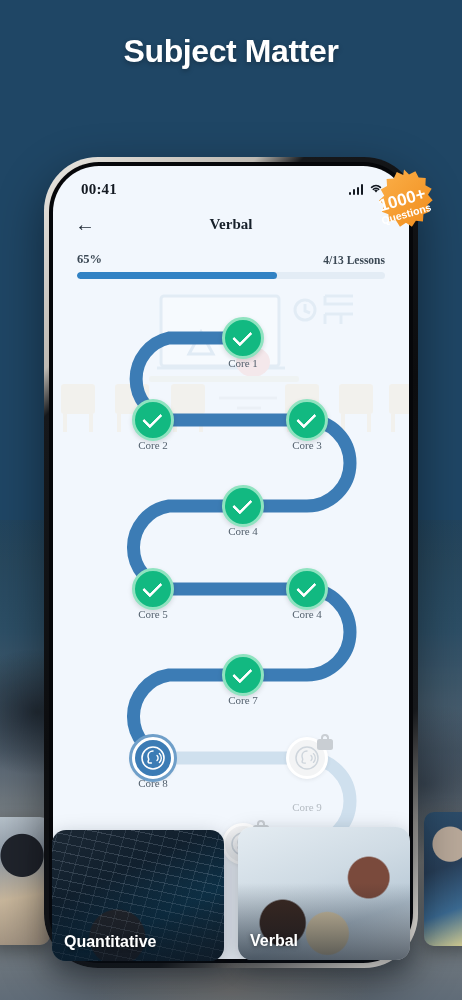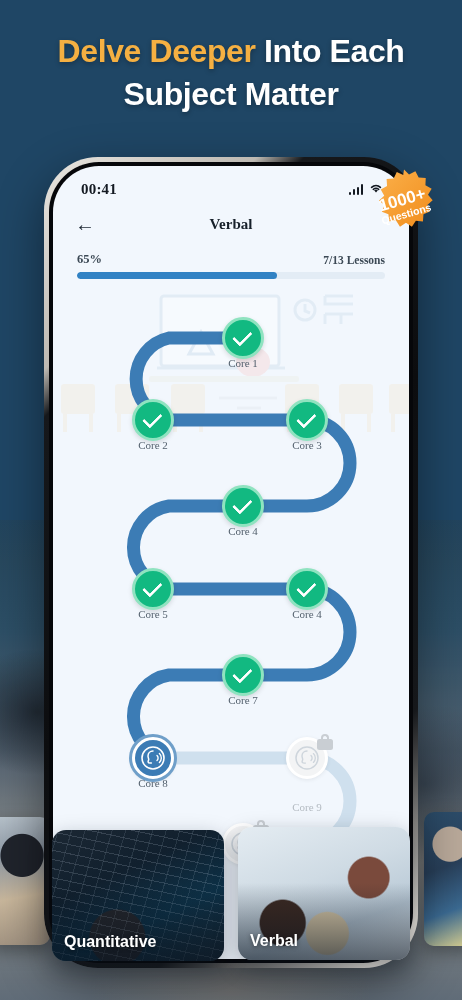--- a/index.html
+++ b/index.html
@@ -198,23 +198,20 @@
   #questions-badge .big{ font-size:17px; font-weight:bold; color:#fff; line-height:1; }
   #questions-badge .small{ font-size:10.5px; font-weight:bold; color:#fff; line-height:1.3; }
 </style>
 </head>
 <body>
 
 <div id="bg-photo"></div>
 <div id="bg-fade"></div>
 
 <div id="headline">
-  <div>
-    <span class="accent">Delve Deeper</span><span> Into Each</span>
-  </div>
   <div>Subject Matter</div>
 </div>
 
 <div class="side-card" id="side-card-left">
   <div class="ph"></div>
 </div>
 <div class="side-card" id="side-card-right">
   <div class="ph"></div>
 </div>
 
@@ -242,21 +239,21 @@
   </div>
 
   <div id="app-header">
     <div id="back-button">←</div>
     <div id="page-title">Verbal</div>
   </div>
 
   <div id="progress-area">
     <div id="progress-labels">
       <span id="progress-percent">65%</span>
-      <span id="progress-lessons">7/13 Lessons</span>
+      <span id="progress-lessons">4/13 Lessons</span>
     </div>
     <div id="progress-track">
       <div id="progress-fill" style="width: 65%;"></div>
     </div>
   </div>
 
   <div id="path-area">
 
     <svg class="watermark" width="356" height="200" style="left:0;top:-20px" viewBox="0 0 356 200">
       <g fill="none" stroke="#d4e2ef" stroke-width="3">

